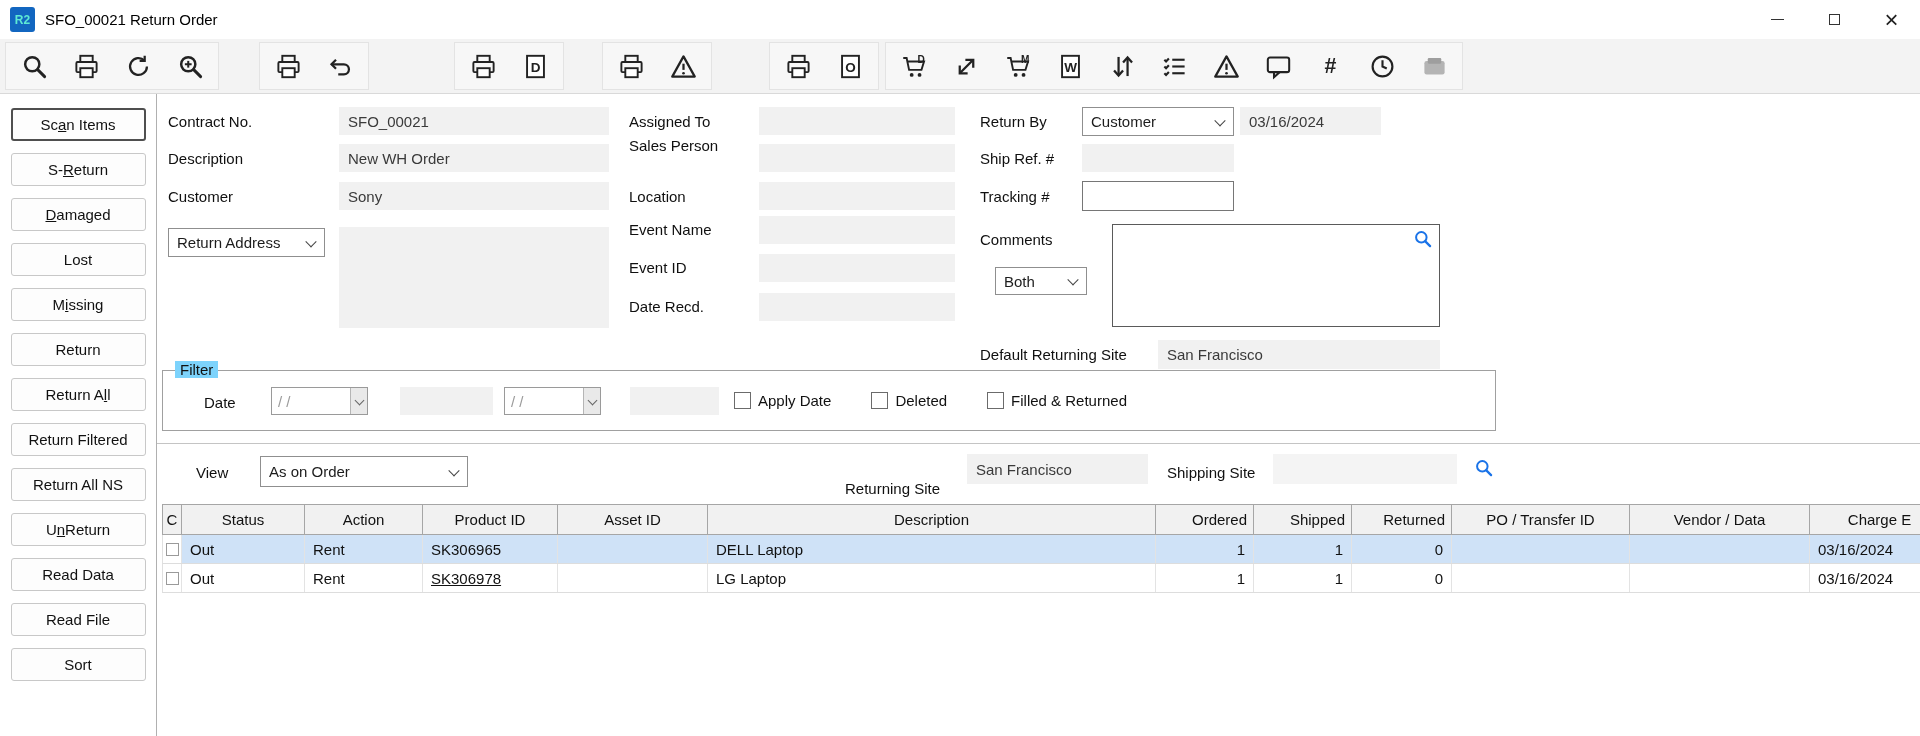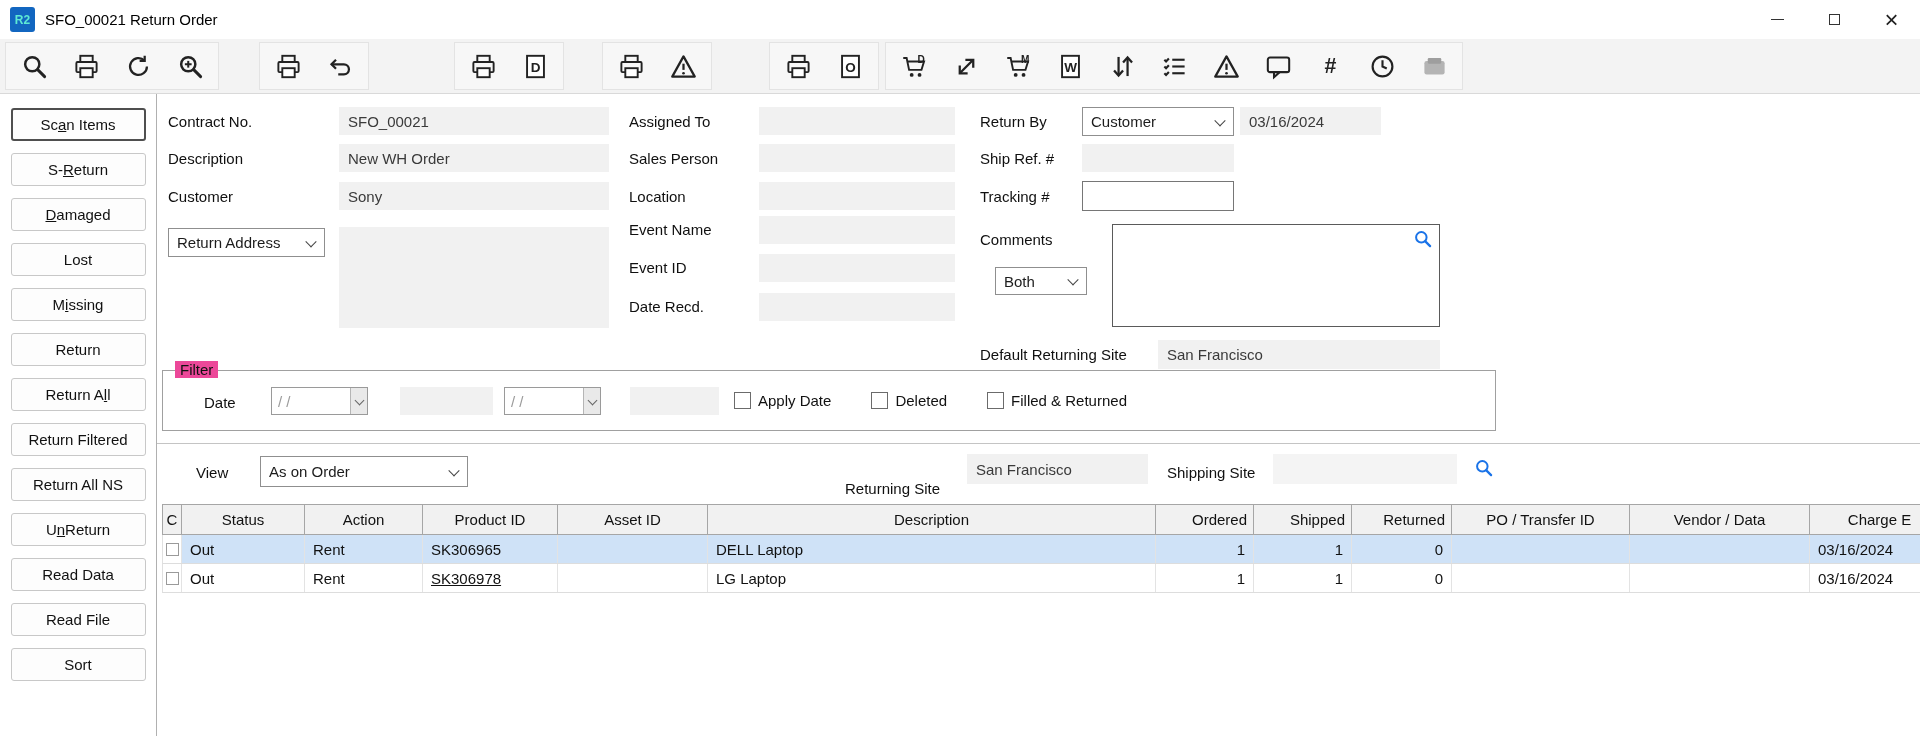--- a/index.html
+++ b/index.html
@@ -55,21 +55,21 @@
   .txt-inp{position:absolute;border:1px solid #767676;background:#fff;
     font:15px "Liberation Sans",sans-serif;padding:0 8px;outline:none}
   .cmt-area{position:absolute;border:1px solid #5a5a5a;background:#fff;resize:none;
     font:15px "Liberation Sans",sans-serif;padding:4px 6px;outline:none}
   .search-ico{position:absolute;width:20px;height:20px;cursor:pointer}
   .search-ico svg{width:100%;height:100%}
   .search-ico svg *{stroke:var(--accent-blue)}
 
   
   .fieldset{position:absolute;border:1px solid #a0a0a0;background:#fff}
-  .fs-legend{position:absolute;top:-10px;left:12px;background:#ec4899;padding:0 5px;font-size:15px}
+  .fs-legend{position:absolute;top:-10px;left:12px;background:#7dd3fc;padding:0 5px;font-size:15px}
   .date-wrap{position:absolute;display:flex;border:1px solid #9a9a9a;background:#fff;height:28px}
   .date-wrap input{border:0;width:78px;font:15px "Liberation Sans",sans-serif;color:#9b9b9b;
     padding:0 6px;outline:none}
   .spin{width:17px;background:#e9e9e9;border-left:1px solid #b5b5b5;
     display:flex;align-items:center;justify-content:center}
   .spin::after{content:"";width:6px;height:6px;border-right:1.3px solid #666;
     border-bottom:1.3px solid #666;transform:rotate(45deg);margin-top:-2px}
   #filter-checks{position:absolute;display:flex;gap:40px;align-items:center}
   .check{display:flex;align-items:center;gap:7px;white-space:nowrap}
   .cb-box{width:17px;height:17px;border:1px solid #6b6b6b;background:#fff;flex:none}
@@ -351,21 +351,21 @@
   <div class="ro" style="left:182px;top:50px;width:270px;height:28px">New WH Order</div>
   <div class="lbl" style="left:11px;top:94px">Customer</div>
   <div class="ro" style="left:182px;top:88px;width:270px;height:28px">Sony</div>
   <div class="combo" style="left:11px;top:134px;width:157px;height:29px">
     <span>Return Address</span>
   </div>
   <div class="ro multi" style="left:182px;top:133px;width:270px;height:101px"></div>
 
   <div class="lbl" style="left:472px;top:19px">Assigned To</div>
   <div class="ro" style="left:602px;top:13px;width:196px;height:28px"></div>
-  <div class="lbl" style="left:472px;top:56px">Sales Person</div>
+  <div class="lbl" style="left:472px;top:43px">Sales Person</div>
   <div class="ro" style="left:602px;top:50px;width:196px;height:28px"></div>
   <div class="lbl" style="left:472px;top:94px">Location</div>
   <div class="ro" style="left:602px;top:88px;width:196px;height:28px"></div>
   <div class="lbl" style="left:472px;top:127px">Event Name</div>
   <div class="ro" style="left:602px;top:122px;width:196px;height:28px"></div>
   <div class="lbl" style="left:472px;top:165px">Event ID</div>
   <div class="ro" style="left:602px;top:160px;width:196px;height:28px"></div>
   <div class="lbl" style="left:472px;top:204px">Date Recd.</div>
   <div class="ro" style="left:602px;top:199px;width:196px;height:28px"></div>
 

